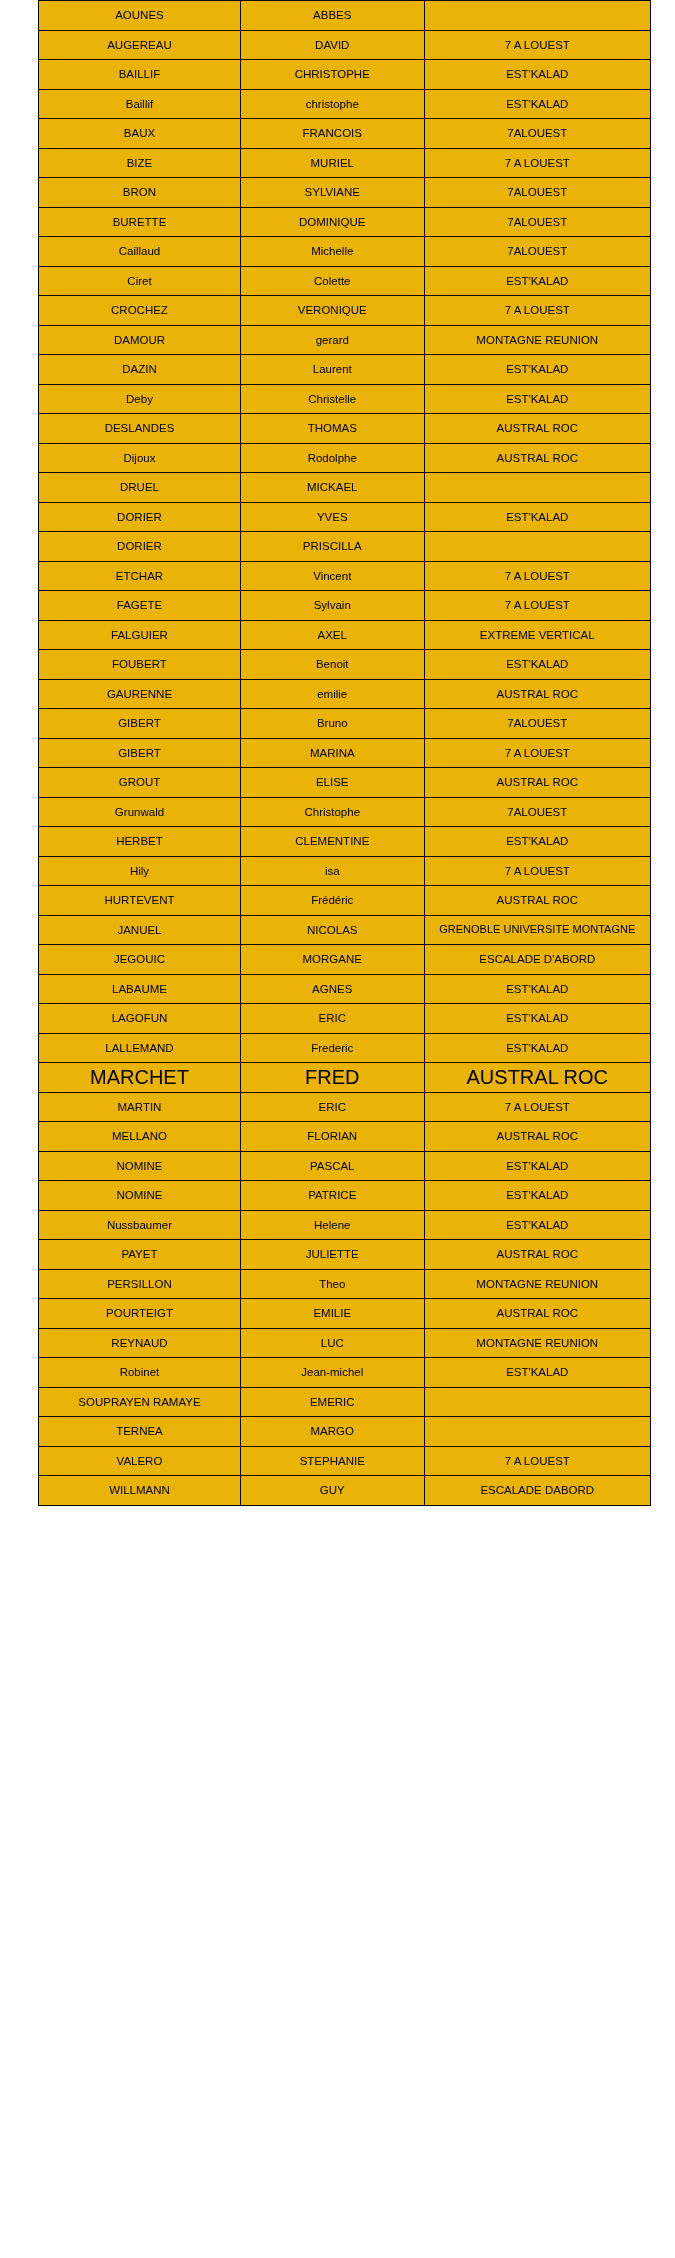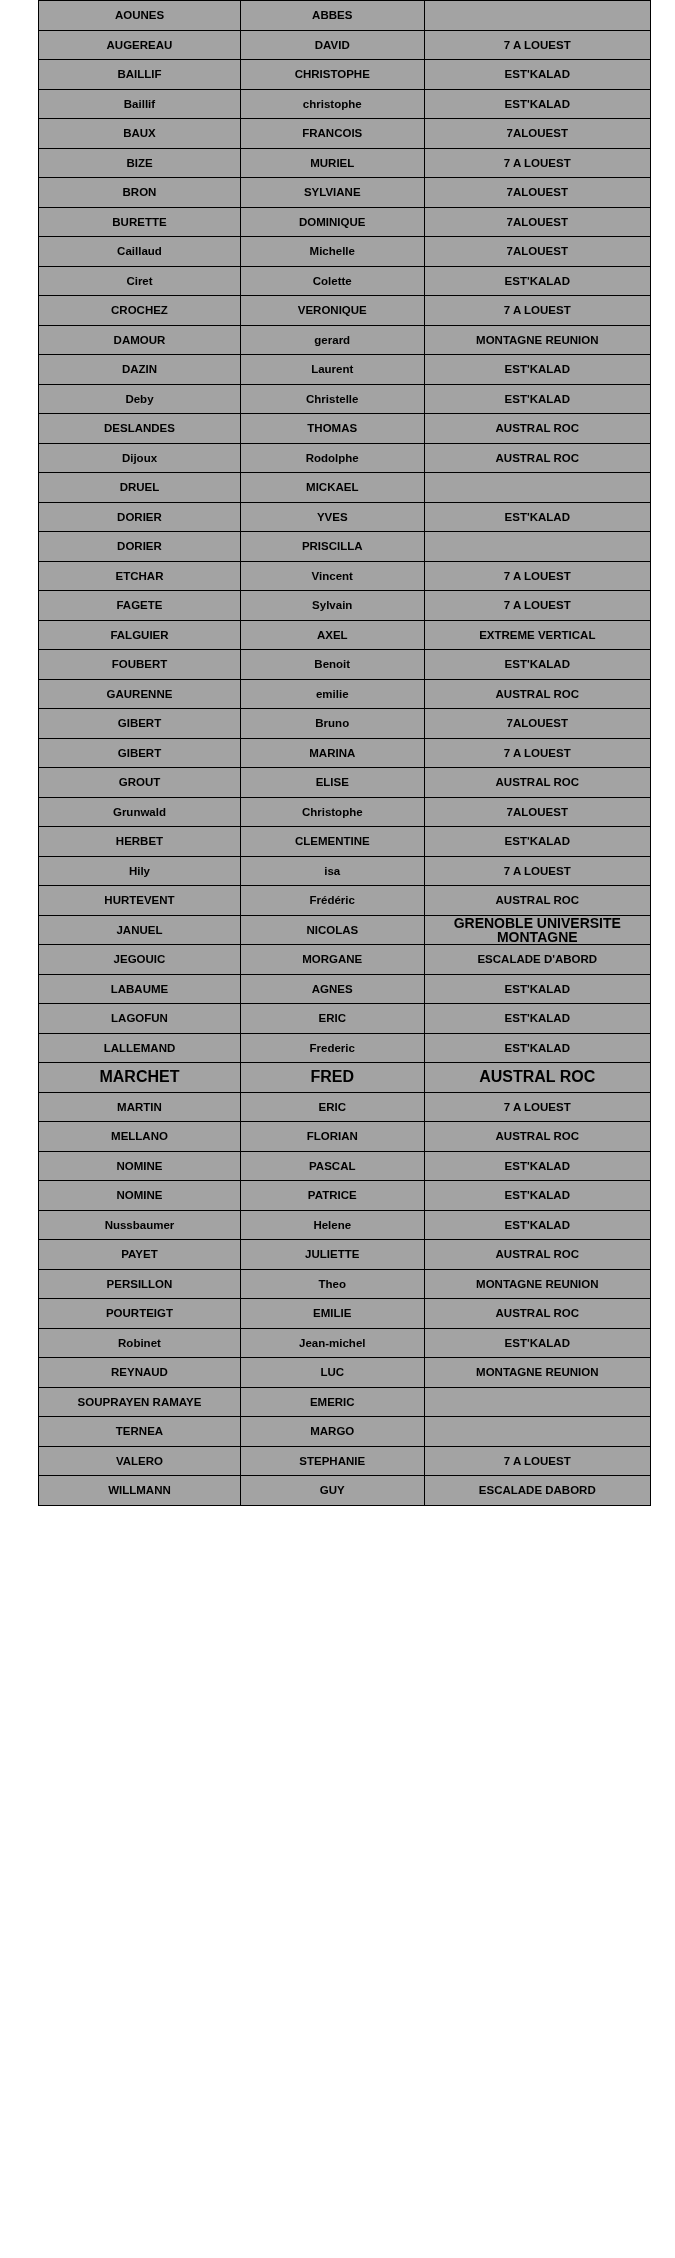--- a/index.html
+++ b/index.html
@@ -13,45 +13,44 @@
   }
   #roster-wrap {
     width: 675px;
     box-sizing: border-box;
     padding: 0 24px 0 38px;
   }
   table#roster {
     border-collapse: collapse;
     width: 100%;
     table-layout: fixed;
-    background: #a3a3a3;
-    font-weight: bold;
+    background: #eab308;
   }
   table#roster col.c-last { width: 33%; }
   table#roster col.c-first { width: 30%; }
   table#roster col.c-club { width: 37%; }
   table#roster td {
     border: 1px solid #000000;
     height: 28.5px;
     text-align: center;
     vertical-align: middle;
     font-size: 11.5px;
     color: #000000;
     padding: 0 2px;
     overflow: hidden;
     white-space: nowrap;
     line-height: 1.05;
   }
   table#roster tr.big td {
-    font-size: 16px;
+    font-size: 20px;
   }
   table#roster td.two-line {
     white-space: normal;
     line-height: 1.0;
-    font-size: 14px;
+    font-size: 11px;
   }
 </style>
 </head>
 <body>
 
 <div id="roster-wrap">
   <table id="roster">
     <colgroup>
       <col class="c-last">
       <col class="c-first">
@@ -277,28 +276,28 @@
           <td>PERSILLON</td>
           <td>Theo</td>
           <td>MONTAGNE REUNION</td>
         </tr>
         <tr>
           <td>POURTEIGT</td>
           <td>EMILIE</td>
           <td>AUSTRAL ROC</td>
         </tr>
         <tr>
-          <td>Robinet</td>
-          <td>Jean-michel</td>
-          <td>EST'KALAD</td>
-        </tr>
-        <tr>
           <td>REYNAUD</td>
           <td>LUC</td>
           <td>MONTAGNE REUNION</td>
+        </tr>
+        <tr>
+          <td>Robinet</td>
+          <td>Jean-michel</td>
+          <td>EST'KALAD</td>
         </tr>
         <tr>
           <td>SOUPRAYEN RAMAYE</td>
           <td>EMERIC</td>
           <td></td>
         </tr>
         <tr>
           <td>TERNEA</td>
           <td>MARGO</td>
           <td></td>

